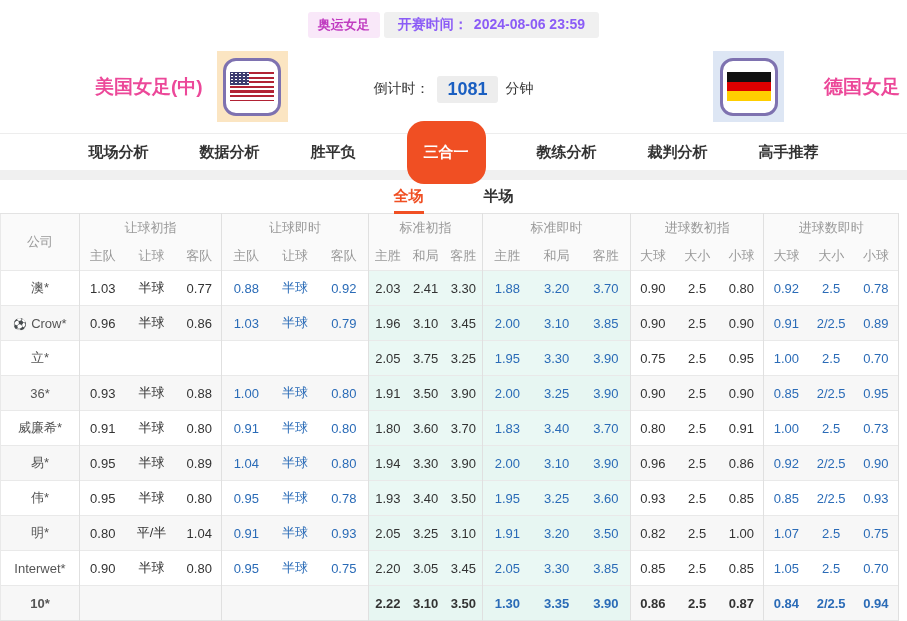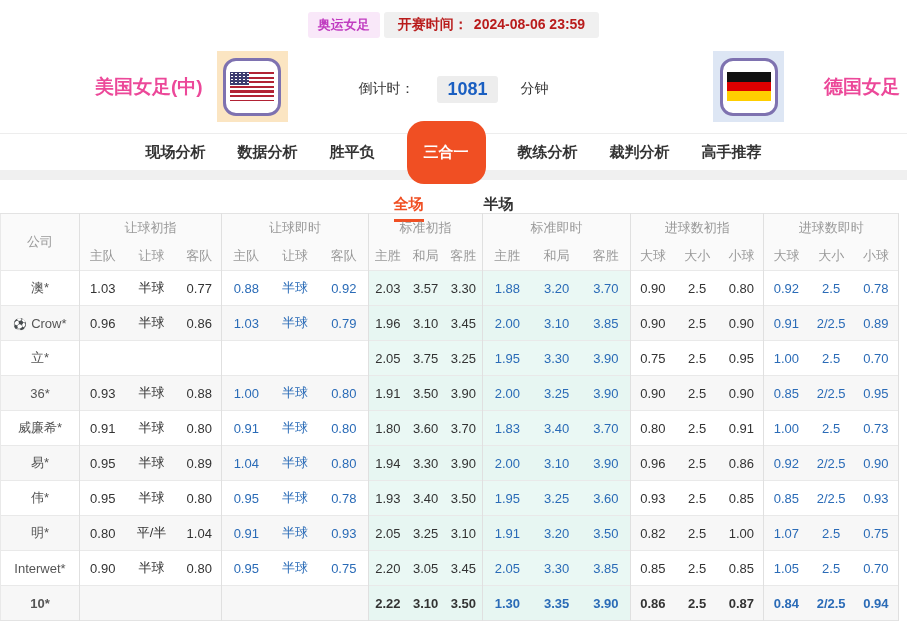--- a/index.html
+++ b/index.html
@@ -9,21 +9,21 @@
     font-family:"Liberation Sans","DejaVu Sans",sans-serif;
     color:#333;
   }
   
   .topbar { height:45px; display:flex; align-items:center; justify-content:center; gap:4px; padding-top:4px; }
   .league-badge {
     background:#f9e8f9; color:#c03cc0; font-size:13px; font-weight:bold;
     padding:4px 10px; border-radius:3px;
   }
   .kickoff-pill {
-    background:#f0f0f0; color:#b91c1c; font-size:14px; font-weight:bold;
+    background:#f0f0f0; color:#8b5cf6; font-size:14px; font-weight:bold;
     padding:4px 14px; border-radius:3px; display:flex; gap:6px;
   }
   
   .teams { height:88px; position:relative; }
   .team { position:absolute; top:6px; display:flex; align-items:center; gap:14px; }
   .team.home { left:95px; }
   .team.away { right:7px;gap:40px; }
   .team-name { font-size:19px; font-weight:bold; color:#ec4899; }
   .flag-tile { width:71px; height:71px; display:flex; align-items:center; justify-content:center; }
   .flag-tile.home-bg { background:#fbe5c2; }
@@ -34,32 +34,32 @@
   }
   .flag-us { width:44px; height:29px; position:relative;
     background:repeating-linear-gradient(180deg,#b22234 0,#b22234 2.3px,#fff 2.3px,#fff 4.6px); }
   .flag-us::after { content:""; position:absolute; top:0; left:0; width:19px; height:12.5px;
     background-color:#3c3b6e;
     background-image:radial-gradient(#fff .7px, transparent 1px);
     background-size:4px 3px; }
   .flag-de { width:44px; height:29px;
     background:linear-gradient(180deg,#101010 0 33.3%,#dd0000 33.3% 66.6%,#ffce00 66.6% 100%); }
   .countdown { position:absolute; top:0; left:0; right:0; height:88px;
-    display:flex; align-items:center; justify-content:center; gap:23px; pointer-events:none; }
+    display:flex; align-items:center; justify-content:center; gap:8px; pointer-events:none; }
   .countdown .lbl, .countdown .unit { font-size:14px; color:#333; }
   .countdown .val { background:#ededed; color:#1b5fc1; font-size:18px; font-weight:bold;
     padding:3px 10px; border-radius:3px; }
   
   .nav { height:37px; border-top:1px solid #ededed; display:flex; align-items:center;
-    justify-content:center; gap:32px; }
+    justify-content:center; gap:51px; }
   .nav-item { font-size:15px; font-weight:bold; color:#333; cursor:pointer; white-space:nowrap; }
   .nav-item.active { background:#f04f23; color:#fff; padding:22px 17px; border-radius:17px; }
   .band { height:10px; background:#f0f0f0; }
   
-  .subtabs { height:33px; display:flex; align-items:flex-start; justify-content:center; gap:60px; padding-top:15px; }
+  .subtabs { height:33px; display:flex; align-items:flex-start; justify-content:center; gap:60px; padding-top:7px; }
   .subtab { font-size:15px; font-weight:bold; color:#333; cursor:pointer; padding-bottom:5px; }
   .subtab.active { color:#f04f23; border-bottom:3px solid #f04f23; }
   
   table { border-collapse:collapse; width:898px; table-layout:fixed;
     border-left:1px solid #e9e9e9; border-right:1px solid #e3e3e3; }
   th, td { text-align:center; font-size:13px; overflow:hidden; white-space:nowrap; }
   thead tr { background:#fafafa; }
   .gh { height:28px; color:#999; font-weight:normal; border-top:1px solid #e3e3e3; }
   .sh { height:29px; color:#999; font-weight:normal; }
   .company-h { color:#999; font-weight:normal; border-top:1px solid #e3e3e3; }
@@ -181,21 +181,21 @@
   <tbody id="tbody">
       <tr>
         <td class="company gb">澳*</td>
         <td class="val">1.03</td>
         <td class="val">半球</td>
         <td class="val gb">0.77</td>
         <td class="val live">0.88</td>
         <td class="val live">半球</td>
         <td class="val live gb">0.92</td>
         <td class="val cyan">2.03</td>
-        <td class="val cyan">3.57</td>
+        <td class="val cyan">2.41</td>
         <td class="val cyan gb">3.30</td>
         <td class="val live cyan">1.88</td>
         <td class="val live cyan">3.20</td>
         <td class="val live cyan gb">3.70</td>
         <td class="val">0.90</td>
         <td class="val">2.5</td>
         <td class="val gb">0.80</td>
         <td class="val live">0.92</td>
         <td class="val live">2.5</td>
         <td class="val live gb">0.78</td>

